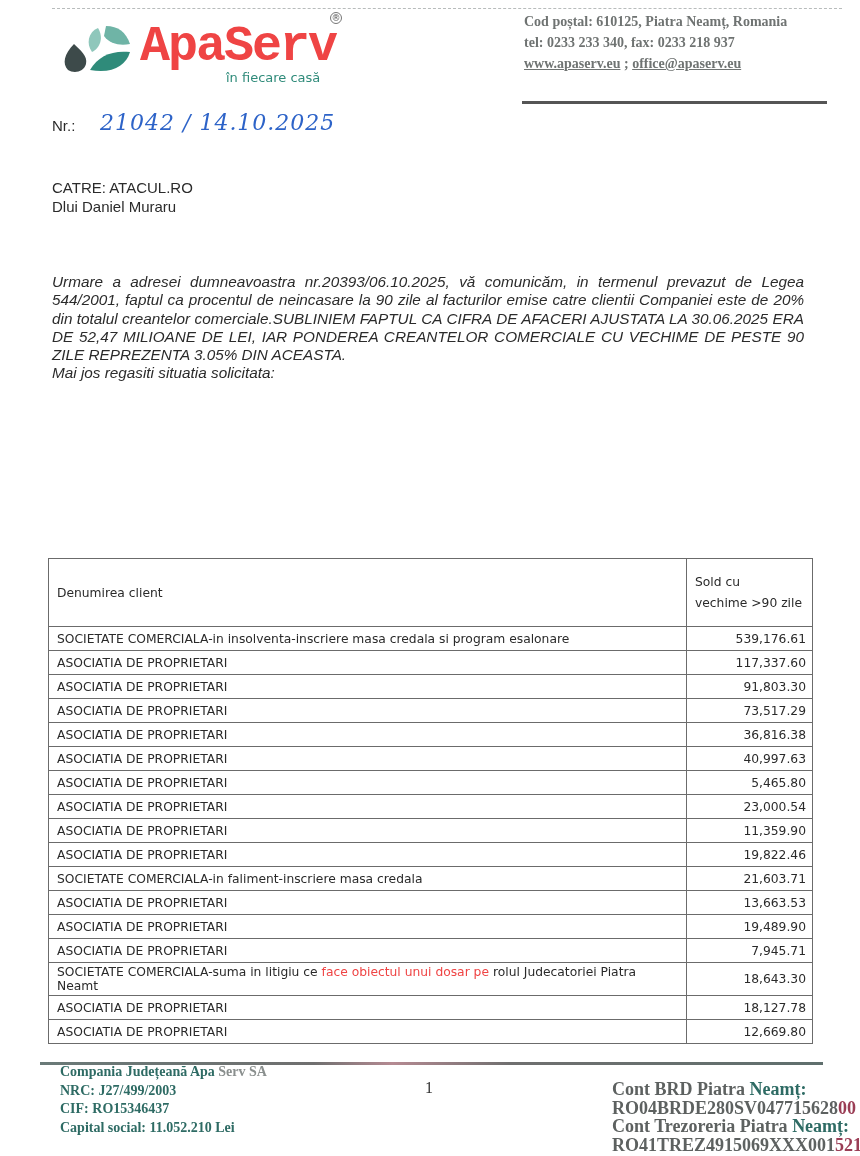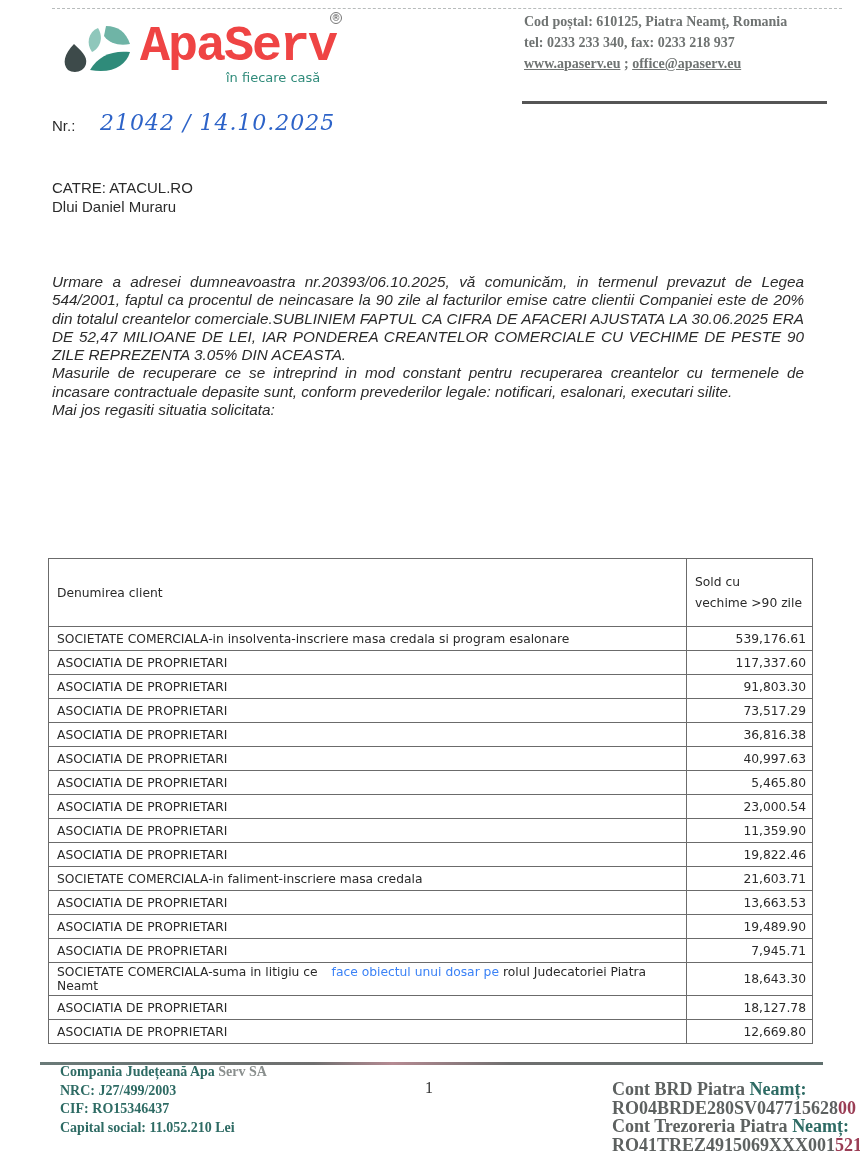--- a/index.html
+++ b/index.html
@@ -25,21 +25,21 @@
     .para { left: 52px; top: 273px; width: 752px; font-family: "Liberation Sans", sans-serif; font-size: 15.3px; line-height: 18.3px; text-align: justify; }
     .para p { margin: 0; font-style: italic; }
     .para p.j { text-align-last: left; }
 
     
     table.tbl { position: absolute; left: 48px; top: 558px; width: 765px; border-collapse: collapse; font-family: "DejaVu Sans", sans-serif; font-size: 12.3px; color: #2a2a2a; }
     table.tbl td { border: 1px solid #6b6b6b; padding: 2px 8px; height: 19px; }
     table.tbl td.amt { text-align: right; width: 111px; padding-right: 6px; }
     table.tbl tr.head td { height: 63px; }
     table.tbl tr.head td.amt { text-align: left; line-height: 21px; margin-left: 10px; }
-    .hl { color: #3b82f6; margin-left: 10px; }
+    .hl { color: #ef4444; }
 
     
     .footer-rule { left: 40px; top: 1062px; width: 783px; height: 3px; background: linear-gradient(90deg, #6a7a78 0%, #6f6f6f 35%, #b58a92 45%, #6f6f6f 60%, #5f6f6d 100%); }
     .foot-left { left: 60px; top: 1063px; font-family: "Liberation Serif", serif; font-weight: bold; font-size: 14px; line-height: 18.5px; color: #2e6b64; }
     .foot-left .grey { color: #8a8f8e; }
     .page-num { left: 425px; top: 1079px; font-family: "Liberation Serif", serif; font-size: 16px; color: #333; }
     .foot-right { left: 612px; top: 1080px; font-family: "Liberation Serif", serif; font-weight: bold; font-size: 18px; line-height: 18.5px; color: #5d6160; }
     .foot-right .teal { color: #2e6b64; }
     .foot-right .rose { color: #9a3d55; }
   </style>
@@ -72,21 +72,20 @@
 <div class="abs nr">Nr.:</div>
 <div class="abs nr-hand">21042 / 14.10.2025</div>
 
 <div class="abs to">
   <div>CATRE: ATACUL.RO</div>
   <div>Dlui Daniel Muraru</div>
 </div>
 
 <div class="abs para">
   <p class="j">Urmare a adresei dumneavoastra nr.20393/06.10.2025, vă comunicăm, in termenul prevazut de Legea 544/2001, faptul ca procentul de neincasare la 90 zile al facturilor emise catre clientii Companiei este de 20% din totalul creantelor comerciale.SUBLINIEM FAPTUL CA CIFRA DE AFACERI AJUSTATA LA 30.06.2025 ERA DE 52,47 MILIOANE DE LEI, IAR PONDEREA CREANTELOR COMERCIALE CU VECHIME DE PESTE 90 ZILE REPREZENTA 3.05% DIN ACEASTA.</p>
-  <p class="j">Masurile de recuperare ce se intreprind in mod constant pentru recuperarea creantelor cu termenele de incasare contractuale depasite sunt, conform prevederilor legale: notificari, esalonari, executari silite.</p>
   <p>Mai jos regasiti situatia   solicitata:</p>
 </div>
 
 <table class="tbl">
   <tbody>
       <tr class="head">
     <td>Denumirea client</td>
     <td class="amt">
       <span>Sold cu</span><br>
       <span>vechime &gt;90 zile</span>

